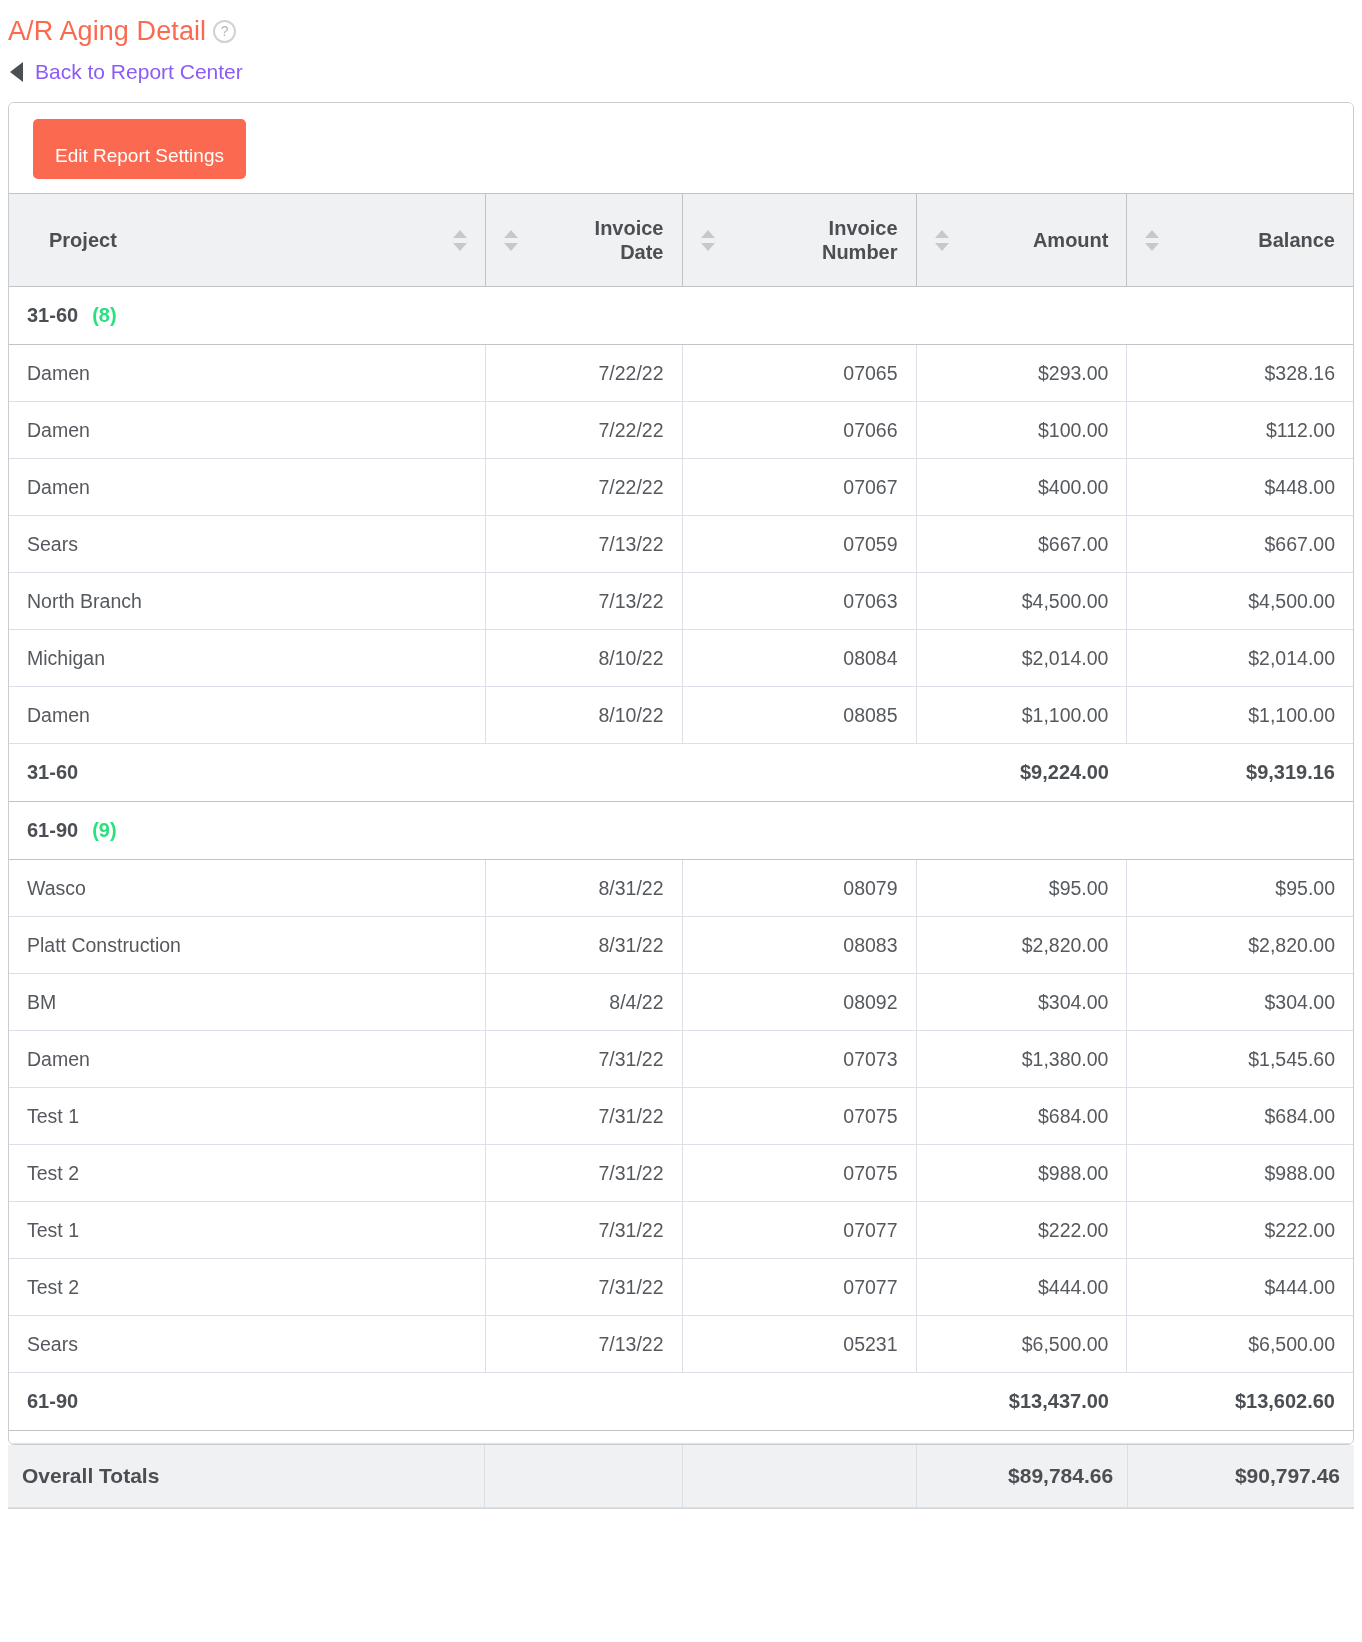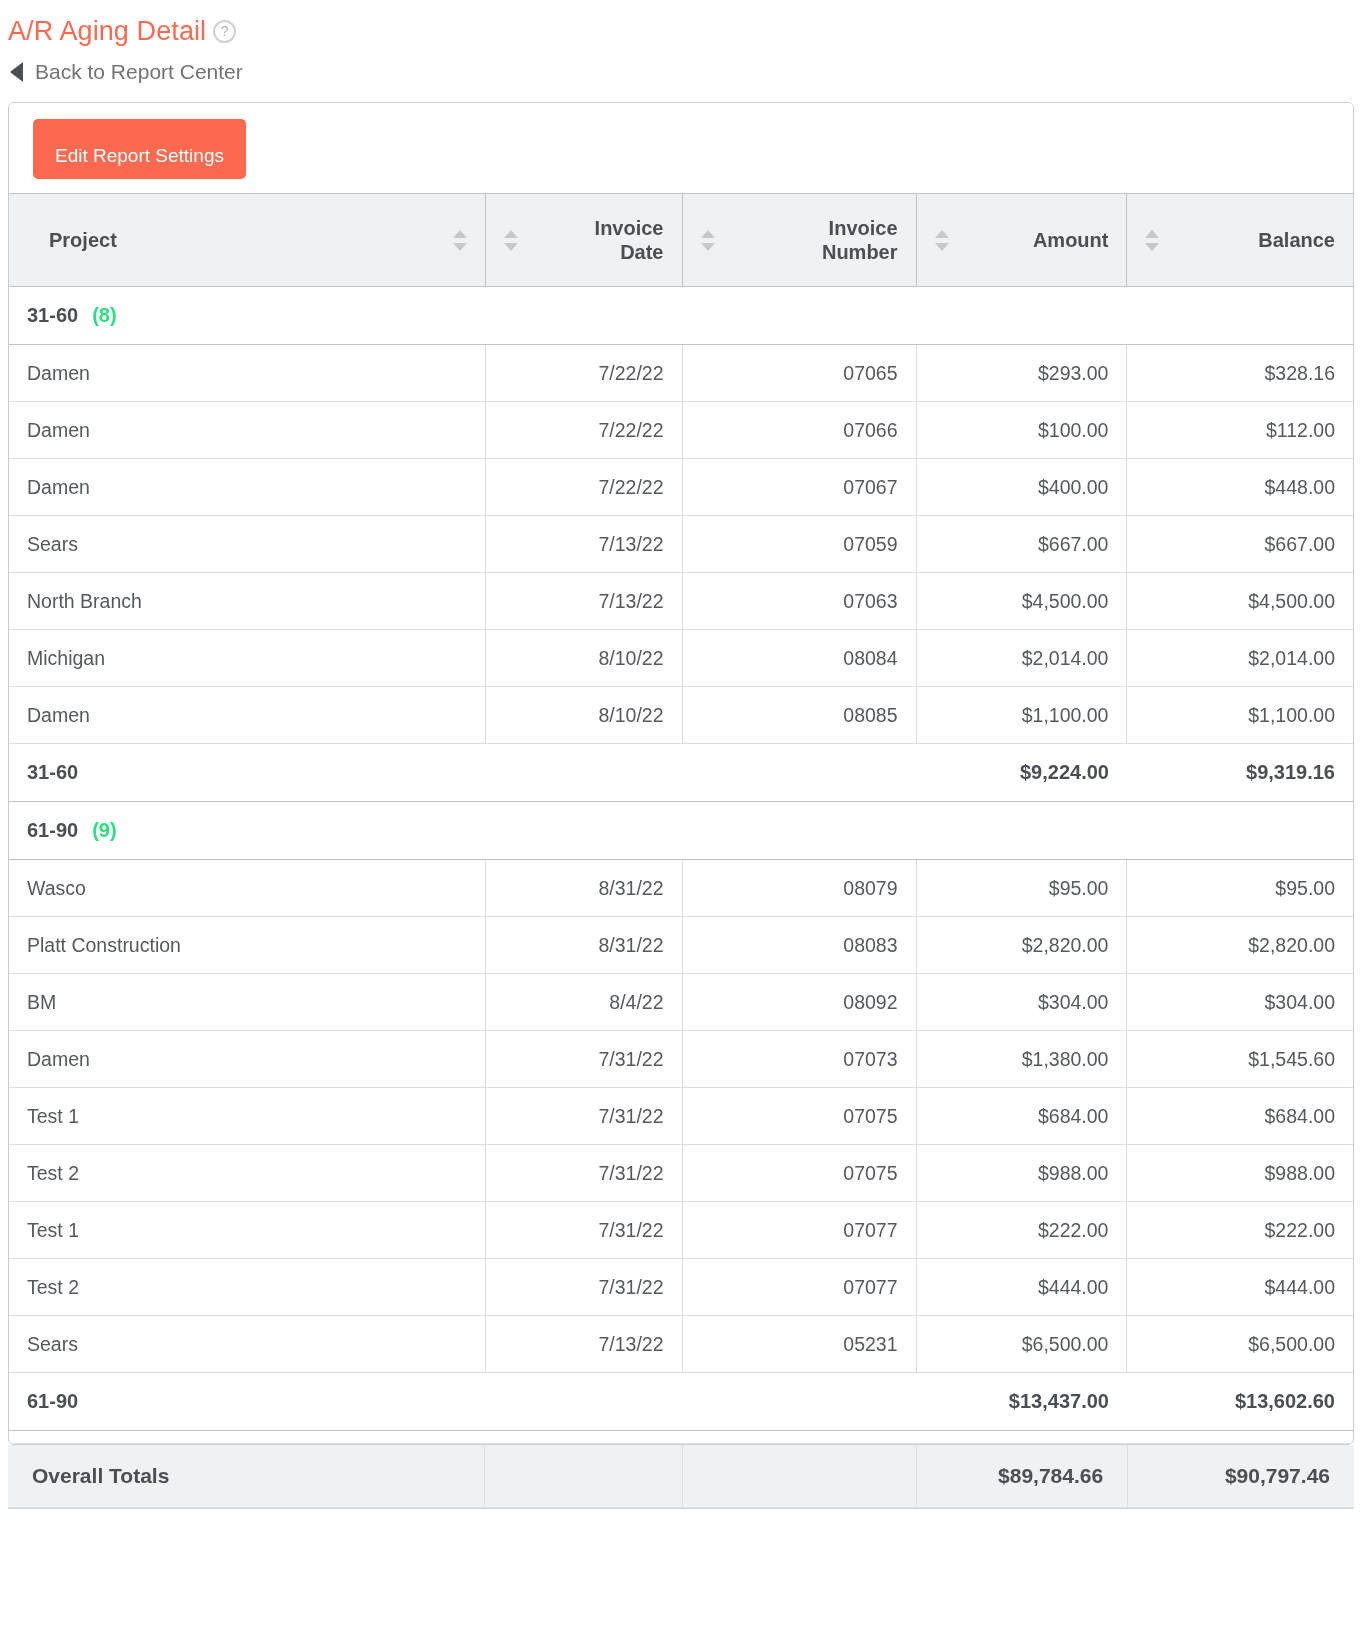--- a/index.html
+++ b/index.html
@@ -57,21 +57,21 @@
   .back-caret {
     width: 0;
     height: 0;
     border-top: 10px solid transparent;
     border-bottom: 10px solid transparent;
     border-right: 13px solid #4b4f54;
     flex: none;
   }
   .back-label {
     font-size: 21px;
-    color: #737373;
+    color: #8b5cf6;
     cursor: pointer;
   }
 
   
   .panel {
     margin: 18px 8px 0 8px;
     border: 1px solid #c9ccd0;
     border-radius: 6px;
     background: #fff;
     overflow: hidden;
@@ -202,21 +202,21 @@
     border-bottom: 1px solid #d3d6d9;
   }
   table.totals {
     width: 100%;
     border-collapse: collapse;
     table-layout: fixed;
   }
   table.totals td {
     height: 62px;
     vertical-align: middle;
-    padding: 0 24px;
+    padding: 0 14px;
     font-size: 21px;
     font-weight: bold;
     color: #4b4f54;
   }
   table.totals td.num { }
 </style>
 </head>
 <body>
 
 <div class="page-head">

